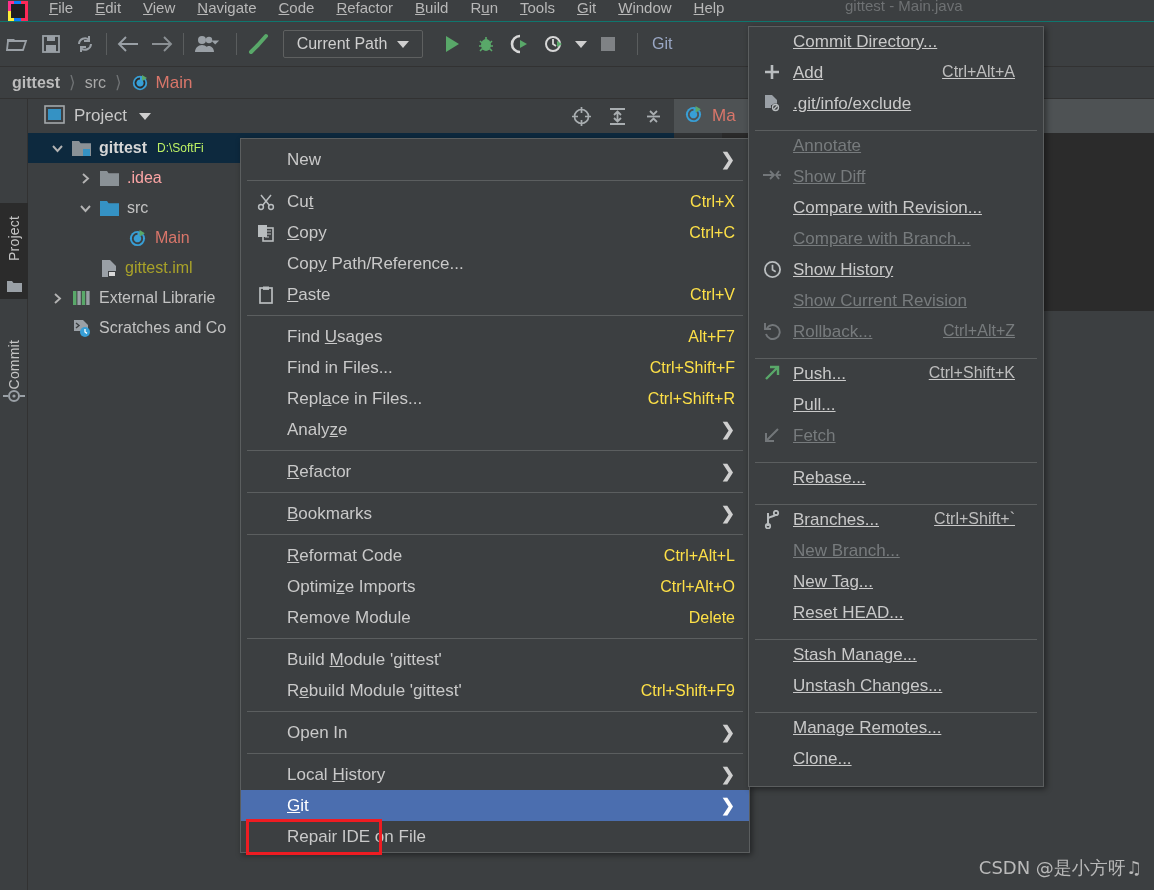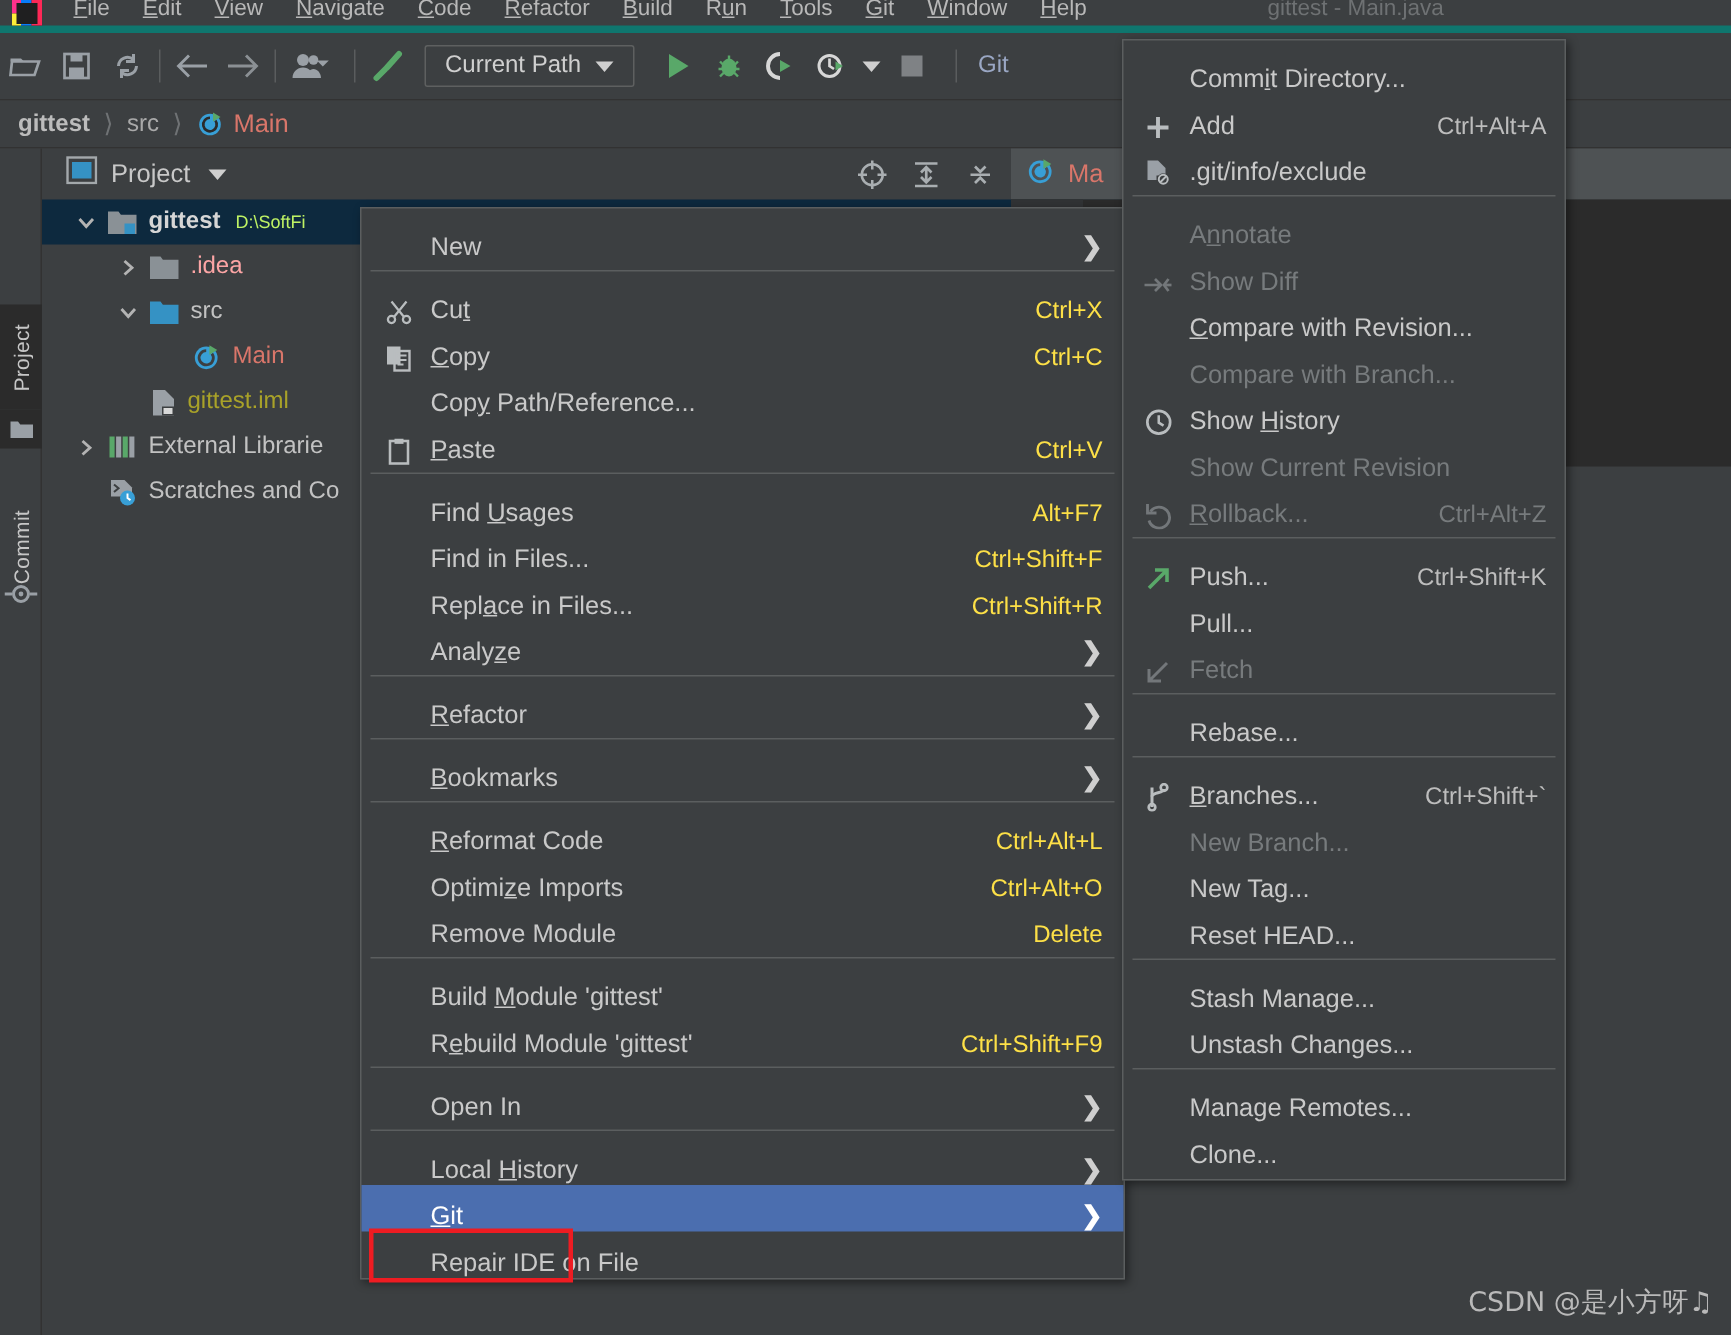--- a/index.html
+++ b/index.html
@@ -7,21 +7,21 @@
     width:1154px; height:890px; overflow:hidden;
     background:#3c3f41;
     font-family:"Liberation Sans", sans-serif;
     color:#bbbbbb;
   }
   #app{ position:relative; width:1154px; height:890px; background:#3c3f41; }
 
   
   .menubar{
     position:absolute; left:0; top:0; width:1154px; height:22px;
-    background:#3c3f41; border-bottom:5px solid #0f766e;
+    background:#3c3f41; border-bottom:1px solid #0f766e;
     display:flex; align-items:center; overflow:hidden;
   }
   .ij-logo{
     width:26px; height:20px; margin-left:6px; margin-right:6px;
     position:relative; flex:none;
   }
   .ij-logo .sq{ position:absolute; width:20px; height:20px; left:2px; top:0; background:#1f1f20; }
   .ij-logo .b1{ position:absolute; left:2px; top:0px; width:6px; height:10px; background:#ff318c; }
   .ij-logo .b2{ position:absolute; left:2px; top:10px; width:6px; height:10px; background:#fcee39; }
   .ij-logo .b3{ position:absolute; left:8px; top:0px; width:7px; height:20px; background:#087cfa; }
@@ -114,21 +114,21 @@
   .ed-lower{ position:absolute; left:674px; top:311px; width:480px; height:579px; background:#3c3f41;}
 
   
   .ctx{
     position:absolute; left:240px; top:138px; width:510px;
     background:#3c3f41; border:1px solid #5b5e5f;
     padding:5px 0 0 0; z-index:40;
     box-shadow:2px 2px 6px rgba(0,0,0,.45);
   }
   .ctx .item{
-    height:31px; display:flex; align-items:flex-end; position:relative;
+    height:31px; display:flex; align-items:center; position:relative;
     padding-left:46px; padding-right:14px; font-size:17px; color:#c9c9c9;
     white-space:nowrap;
   }
   .ctx .item .ic{ position:absolute; left:14px; width:22px; display:flex; align-items:center; justify-content:center; }
   .ctx .item .acc{ margin-left:auto; font-size:16px; color:#fde047; padding-left:20px; }
   .ctx .item .chev{ margin-left:auto; font-size:17px; color:#cfcfcf; font-weight:bold; padding-left:20px; }
   .ctx .item.hl{ background:#4b6eaf; color:#ffffff; }
   .ctx .item.hl .chev{ color:#ffffff; }
   .ctx .divider{ height:1px; background:#5b5e5f; margin:5px 6px; }
   .ctx u{ text-decoration:underline; }
@@ -139,22 +139,22 @@
   }
 
   
   .sub{
     position:absolute; left:748px; top:26px; width:296px;
     background:#3c3f41; border:1px solid #5b5e5f;
     padding:5px 0 6px 0; z-index:50;
     box-shadow:2px 2px 6px rgba(0,0,0,.45);
   }
   .sub .item{
-    height:31px; display:flex; align-items:flex-end; position:relative;
-    padding-left:44px; padding-right:12px; font-size:17px; color:#c9c9c9; white-space:nowrap;
+    height:31px; display:flex; align-items:flex-start; position:relative;
+    padding-left:44px; padding-right:28px; font-size:17px; color:#c9c9c9; white-space:nowrap;text-decoration:underline;
   }
   .sub .item.dis{ color:#777b7d; }
   .sub .item .ic{ position:absolute; left:12px; width:22px; display:flex; align-items:center; justify-content:center; }
   .sub .item .acc{ margin-left:auto; font-size:16px; color:#bdbdbd; padding-left:16px; }
   .sub .item.dis .acc{ color:#777b7d; }
   .sub .divider{ height:1px; background:#5b5e5f; margin:5px 6px; }
   .sub u{ text-decoration:underline; }
 
   
   .watermark{

